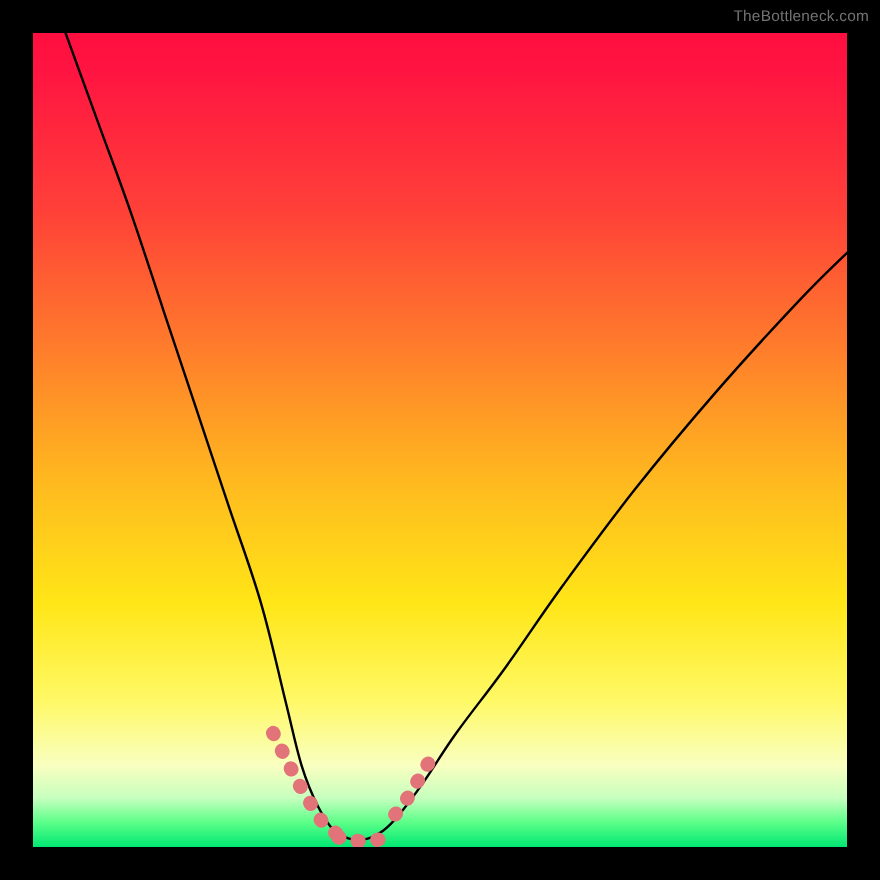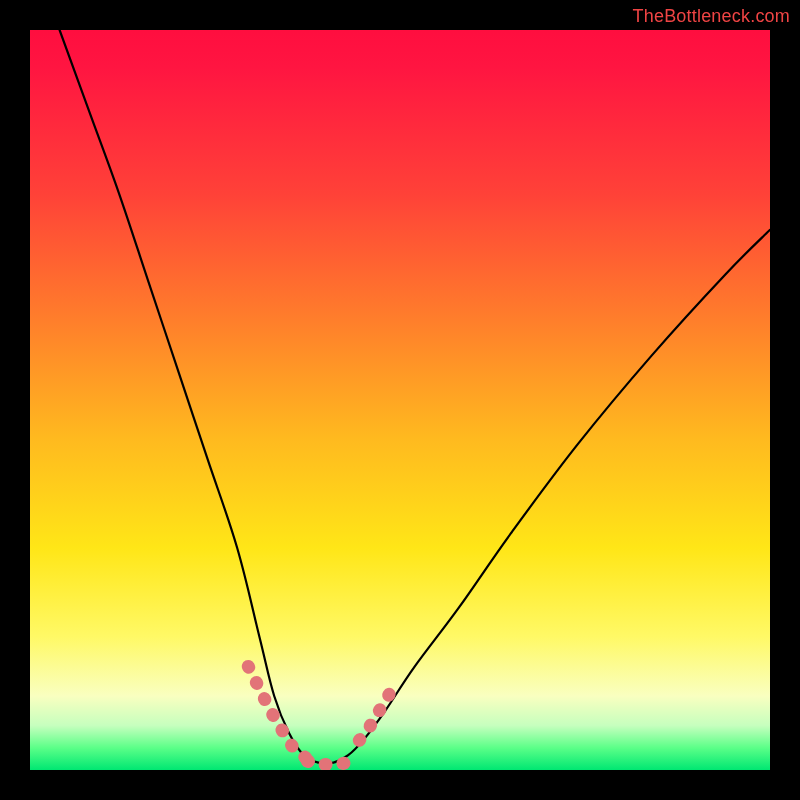--- a/index.html
+++ b/index.html
@@ -14,22 +14,22 @@
     width: 800px;
     height: 800px;
     background: #000;
     position: relative;
   }
   .watermark {
     position: absolute;
     top: 6px;
     right: 10px;
     font-family: Arial, Helvetica, sans-serif;
-    font-size: 18px;
-    color: #ef4444;
+    font-size: 14px;
+    color: #737373;
     font-weight: 500;
     letter-spacing: 0.2px;
     z-index: 5;
   }
   .plot {
     position: absolute;
     left: 30px;
     top: 30px;
     width: 740px;
     height: 740px;

